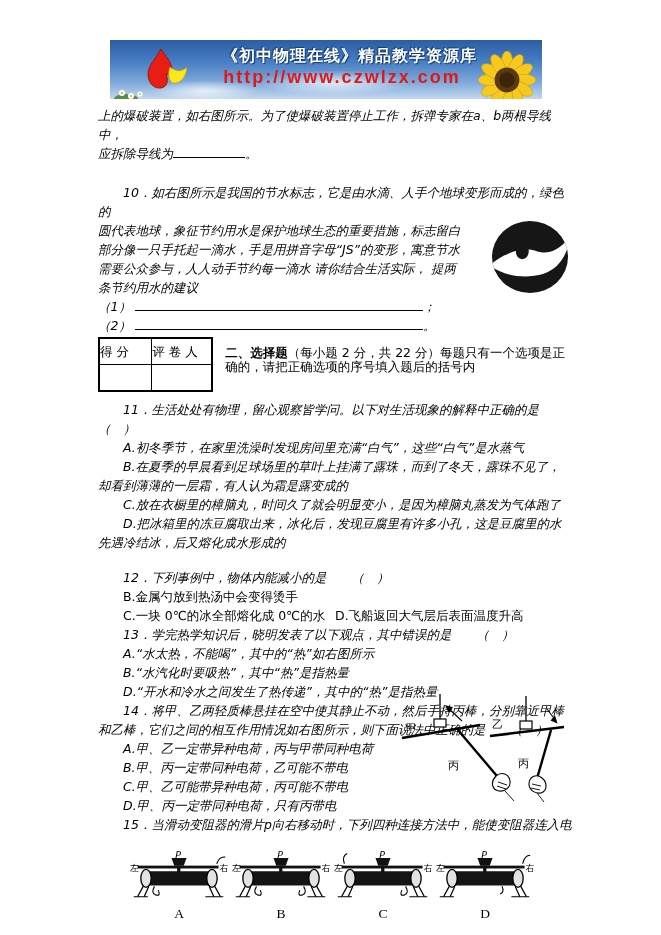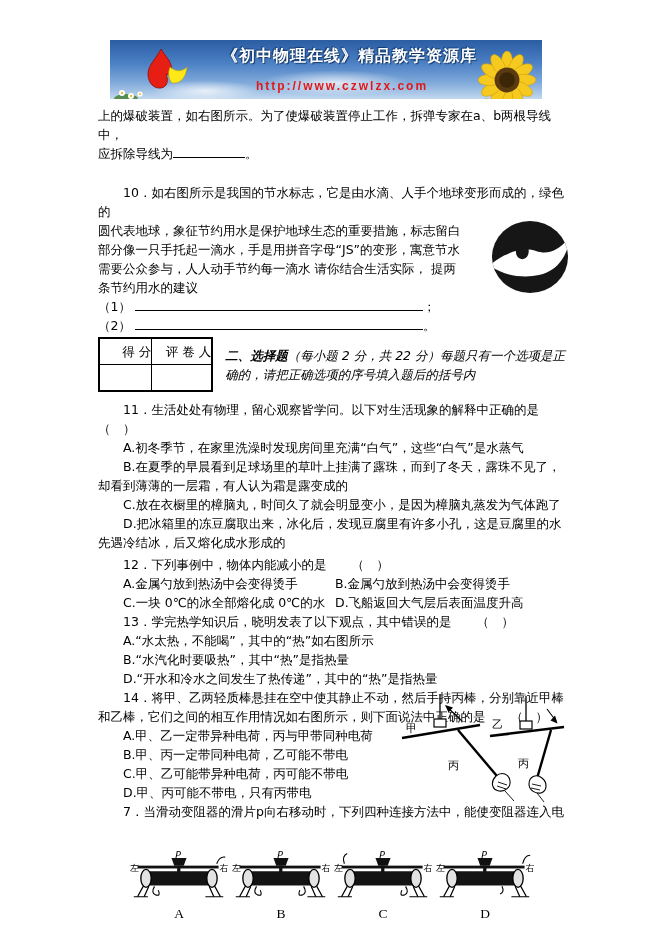--- a/index.html
+++ b/index.html
@@ -9,46 +9,46 @@
   
   .banner{position:absolute;left:110px;top:40px;width:432px;height:59px;overflow:hidden;
           background:linear-gradient(180deg,#2b5da3 0%,#4a7fc4 38%,#7fa9da 72%,#c2d8ef 100%);text-decoration:underline;}
   .cloud{position:absolute;border-radius:50%;
          background:radial-gradient(ellipse at center,rgba(255,255,255,.75),rgba(255,255,255,0) 70%);}
   .cloud.c1{left:150px;top:30px;width:150px;height:26px;}
   .cloud.c2{left:40px;top:40px;width:110px;height:22px;}
   .banner-text{position:absolute;left:112px;top:6px;width:240px;text-align:center;}
   .banner-title{color:#ffffff;font-weight:bold;font-size:16px;letter-spacing:1px;white-space:nowrap;
                 text-shadow:1px 1px 1px #123a6e,-1px -1px 1px #123a6e;}
-  .banner-url{margin-top:12px;color:#e21818;font-weight:bold;font-size:12px;letter-spacing:2px;
+  .banner-url{margin-top:0;color:#e21818;font-weight:bold;font-size:18px;letter-spacing:2px;
               font-family:"Liberation Sans",sans-serif;}
   .banner-logo{position:absolute;left:26px;top:6px;}
   .banner-flower{position:absolute;right:6px;bottom:-10px;}
   .banner-greens{position:absolute;left:4px;bottom:-4px;}
 
   
   .content{position:absolute;left:98px;top:106px;width:474px;font-size:12.5px;line-height:19px;}
-  .content p{margin:0;}
+  .content p{margin:0;font-style:italic;}
   .indent{text-indent:2em;}
   .blank{display:inline-block;border-bottom:1px solid #000;height:13px;vertical-align:baseline;}
   .blank.short{width:72px;}
   .blank.long{width:288px;}
   .item-line{margin-left:14px;}
 
   .q10-logo{float:right;width:84px;height:76px;margin:-2px 0 2px 24px;}
 
   .score-row{display:flex;margin-top:0;}
   table.score{border-collapse:collapse;border:2px solid #000;align-self:flex-start;margin-top:2px;}
-  table.score td{border:1px solid #000;text-align:right;font-size:12.5px;padding:0;}
+  table.score td{border:1px solid #000;text-align:left;font-size:12.5px;padding:0;}
   table.score td.c1{width:52px;height:25px;}
   table.score td.c2{width:60px;height:25px;}
-  .section-head{margin-left:12px;padding-top:11px;width:352px;line-height:19px;font-style:italic;}
+  .section-head{margin-left:12px;padding-top:11px;width:352px;line-height:14px;}
   .section-head b{font-weight:bold;}
   .mt12{margin-top:8px;}
-  .mt3{margin-top:3px;}
+  .mt3{margin-top:16px;}
   .mt20{margin-top:20px;}
   .mt36{margin-top:36px;}
   .opt{ text-indent:2em;}
   .opt2row{display:flex;padding-left:25px;}
   .opt2row .cellA{width:212px;flex:0 0 auto;}
   .q14opts{width:312px;}
 
   .q14-figure{position:absolute;left:396px;top:694px;}
   .rheo-row{position:absolute;left:130px;top:851px;width:404px;display:flex;justify-content:space-between;}
   .rheo{width:98px;text-align:center;}
@@ -185,21 +185,20 @@
       <p class="indent">11．生活处处有物理，留心观察皆学问。以下对生活现象的解释中正确的是 （　）</p>
       <p class="opt">A.初冬季节，在家里洗澡时发现房间里充满“白气”，这些“白气”是水蒸气</p>
       <p class="opt">B.在夏季的早晨看到足球场里的草叶上挂满了露珠，而到了冬天，露珠不见了，却看到薄薄的一层霜，有人认为霜是露变成的</p>
       <p class="opt">C.放在衣橱里的樟脑丸，时间久了就会明显变小，是因为樟脑丸蒸发为气体跑了</p>
       <p class="opt">D.把冰箱里的冻豆腐取出来，冰化后，发现豆腐里有许多小孔，这是豆腐里的水先遇冷结冰，后又熔化成水形成的</p>
     </div>
 
     <div class="mt3">
       <p class="indent">12．下列事例中，物体内能减小的是　　（　）</p>
       <div class="opt2row">
-        <span class="cellA">A.金属勺放到热汤中会变得烫手</span>
         <span>B.金属勺放到热汤中会变得烫手</span>
       </div>
       <div class="opt2row">
         <span class="cellA">C.一块 0℃的冰全部熔化成 0℃的水</span>
         <span>D.飞船返回大气层后表面温度升高</span>
       </div>
     </div>
 
     <div>
       <p class="indent">13．学完热学知识后，晓明发表了以下观点，其中错误的是　　（　）</p>
@@ -207,25 +206,25 @@
       <p class="opt">B.“水汽化时要吸热”，其中“热”是指热量</p>
       <p class="opt">D.“开水和冷水之间发生了热传递”，其中的“热”是指热量</p>
     </div>
 
     <div>
       <p class="indent">14．将甲、乙两轻质棒悬挂在空中使其静止不动，然后手持丙棒，分别靠近甲棒和乙棒，它们之间的相互作用情况如右图所示，则下面说法中正确的是　　（　）</p>
       <div class="q14opts">
         <p class="opt">A.甲、乙一定带异种电荷，丙与甲带同种电荷</p>
         <p class="opt">B.甲、丙一定带同种电荷，乙可能不带电</p>
         <p class="opt">C.甲、乙可能带异种电荷，丙可能不带电</p>
-        <p class="opt">D.甲、丙可能不带电，只有丙带电</p>
-      </div>
-    </div>
-
-    <p class="indent mt36">7．当滑动变阻器的滑片p向右移动时，下列四种连接方法中，能使变阻器连入电</p>
+        <p class="opt">D.甲、丙一定带同种电荷，只有丙带电</p>
+      </div>
+    </div>
+
+    <p class="indent mt36">15．当滑动变阻器的滑片p向右移动时，下列四种连接方法中，能使变阻器连入电</p>
   </div>
 
   <svg class="q14-figure" width="170" height="108" viewBox="0 0 170 108">
     <g stroke="#000" fill="none">
 
       <line x1="44" y1="0" x2="44" y2="26" stroke-width="1.3"></line>
       <rect x="38" y="25" width="12" height="8" fill="#fff" stroke-width="1.2"></rect>
       <line x1="6" y1="44" x2="84" y2="31" stroke-width="2.6"></line>
       <line x1="66" y1="27" x2="51" y2="13" stroke-width="1.1"></line>
       <polygon points="49,11 57,13.5 52.5,18.5" fill="#000" stroke="none"></polygon>

